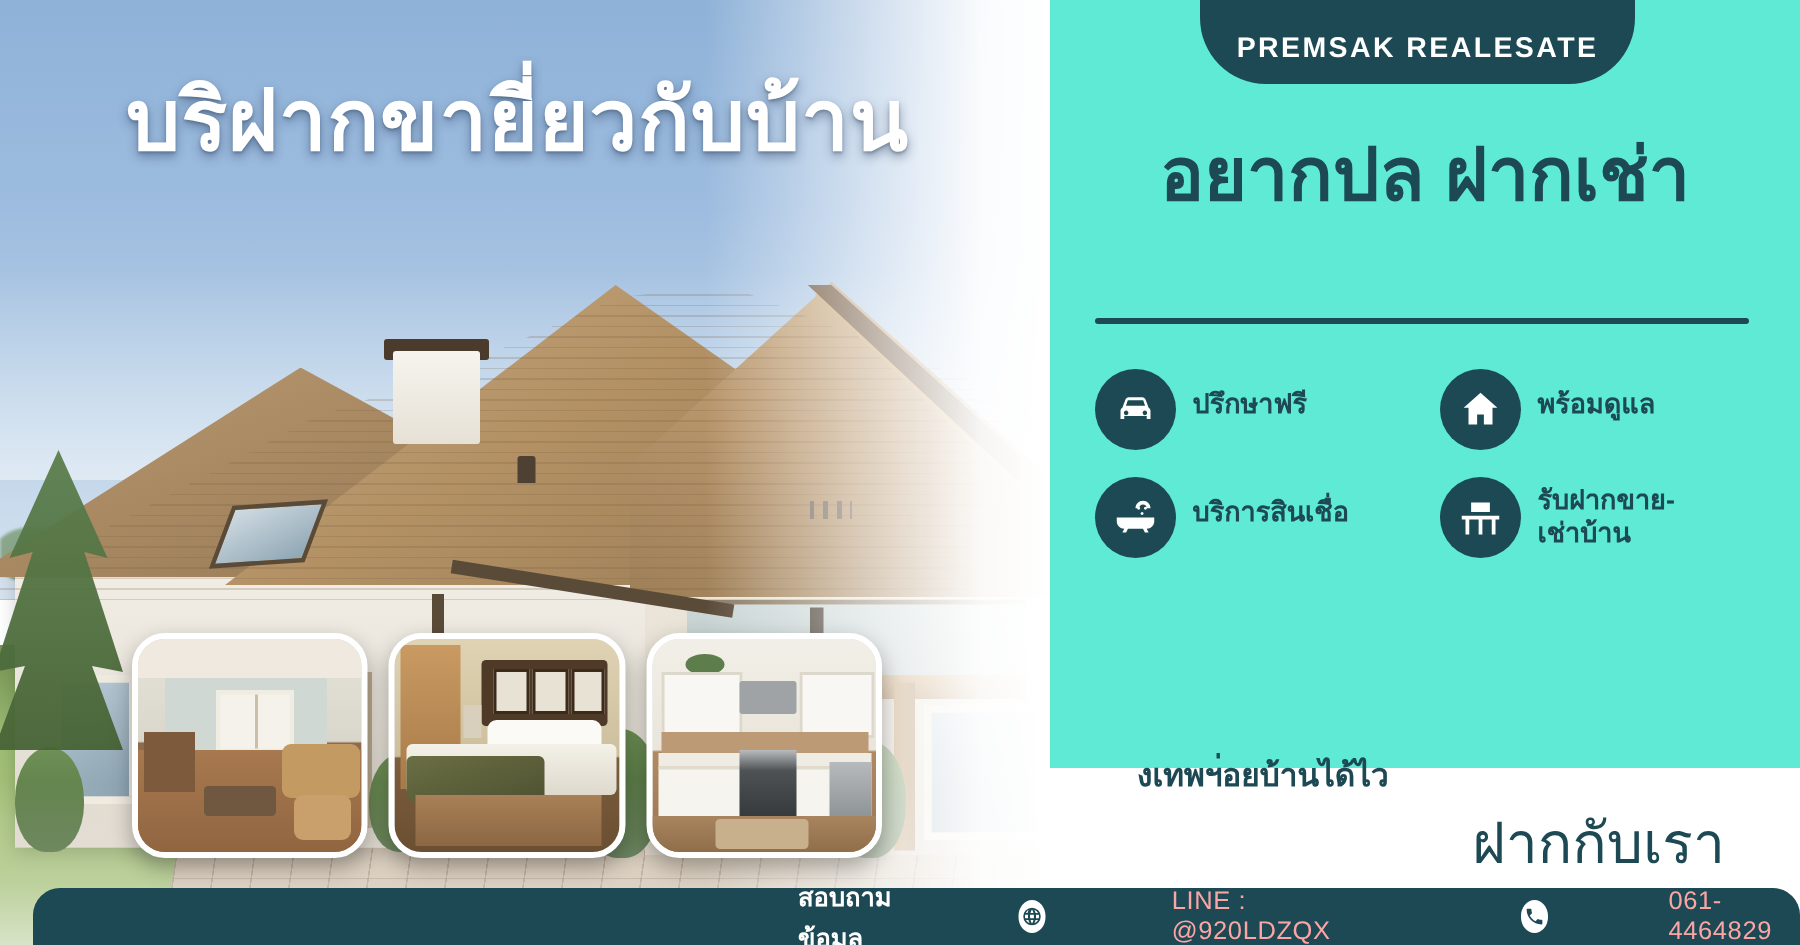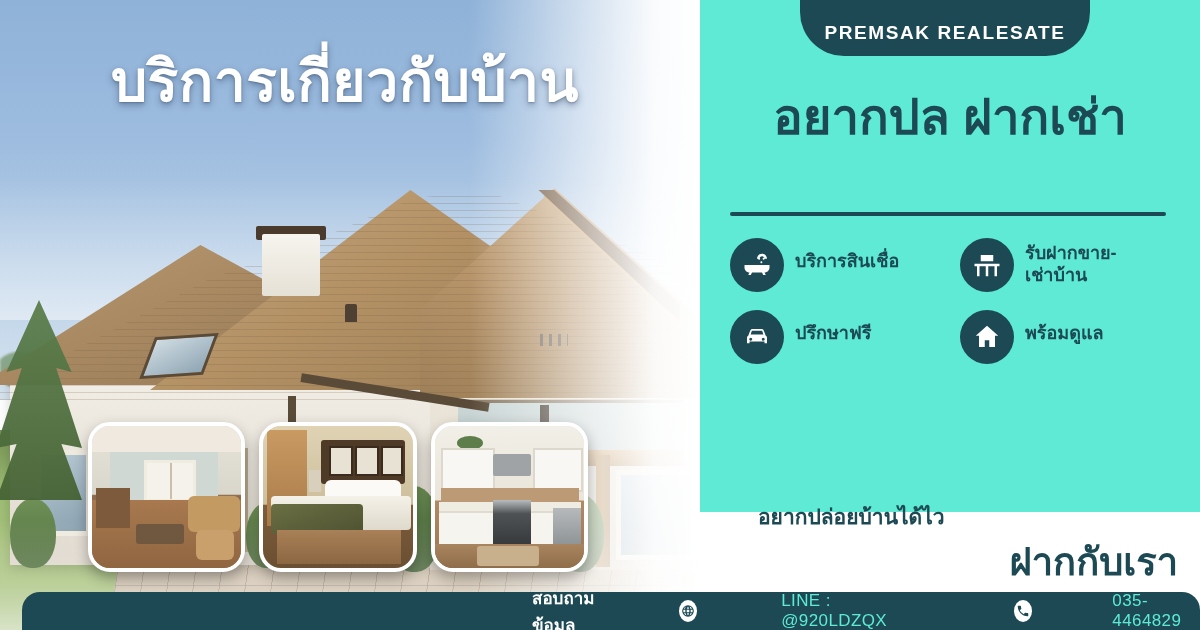--- a/index.html
+++ b/index.html
@@ -260,32 +260,32 @@
   }
   .svc.two-line .label{padding-top:5px;}
 
   
   .cta{position:absolute;left:30px;top:500px;width:460px;text-align:right;}
   .cta .small{
     font-size:21px;font-weight:bold;color:#1c4953;
     display:block;text-align:left;margin-left:28px;
   }
   .cta .big{
-    font-size:38px;font-weight:bold;color:#1c4953;
-    display:block;margin-top:-2px;margin-right:12px;
+    font-size:38px;font-weight:normal;color:#1c4953;
+    display:block;margin-top:-2px;margin-right:40px;
   }
 
   
   .footer{
     position:absolute;left:22px;top:592px;width:1178px;height:38px;
     background:#1c4953;border-radius:18px 18px 0 0;z-index:9;
     display:flex;align-items:center;gap:36px;
   }
   .footer .f-text{color:#ffffff;font-size:17px;font-weight:bold;}
-  .footer .f-mono{color:#5eead4;font-size:17px;letter-spacing:.4px;}
+  .footer .f-mono{color:#fca5a5;font-size:17px;letter-spacing:.4px;}
   .f-ico{
     width:22px;height:22px;border-radius:50%;background:#ffffff;
     display:flex;align-items:center;justify-content:center;
   }
   .f-ico svg{width:14px;height:14px;fill:#1c4953;}
   .f-ask{margin-left:510px;}
   .f-globe{margin-left:22px;}
   .f-line{margin-left:48px;}
   .f-phone{margin-left:62px;}
   .f-num{margin-left:44px;}
@@ -340,21 +340,21 @@
       <div class="shrub s4"></div>
       <div class="shrub s5"></div>
     </div>
     <div class="conifer"></div>
 
     <div class="photo-fade"></div>
     <div class="photo-fade-btm"></div>
   </div>
 
   <div class="headline-wrap">
-    <div class="headline">บริการเกี่ยวกับบ้าน</div>
+    <div class="headline">บริฝากขายี่ยวกับบ้าน</div>
   </div>
 
   <div class="thumbs">
     <div class="thumb">
       <div class="lv-wall"></div>
         <div class="lv-ceil"></div>
         <div class="lv-back"></div>
       <div class="lv-win">
           <i class="mull"></i>
         </div>
@@ -398,76 +398,76 @@
     <div class="brand-badge">
       <span class="txt">PREMSAK REALESATE</span>
     </div>
 
     <div class="panel-title">อยากปล ฝากเช่า</div>
     <div class="divider"></div>
 
     <div class="services">
 
 
+      <div class="svc-row" style="margin-top:8px;">
+        <div class="svc">
+          <span class="circle">
+            <svg viewBox="0 0 24 24">
+                <path d="M5 11l1.6-4.2C6.9 6 7.6 5.5 8.4 5.5h7.2c.8 0 1.5.5 1.8 1.3L19 11c.6.3 1 .9 1 1.7V17h-2v-1.5H6V17H4v-4.3c0-.8.4-1.4 1-1.7zm2.9-4l-1 3h10.2l-1-3H7.9zM7 12.5c-.7 0-1.2.6-1.2 1.2S6.3 15 7 15s1.2-.6 1.2-1.2S7.7 12.5 7 12.5zm10 0c-.7 0-1.2.6-1.2 1.2S16.3 15 17 15s1.2-.6 1.2-1.2-.5-1.3-1.2-1.3z"></path>
+              </svg>
+          </span>
+          <span class="label">ปรึกษาฟรี</span>
+        </div>
+        <div class="svc">
+          <span class="circle">
+            <svg viewBox="0 0 24 24">
+                <path d="M12 3l9 8h-2.6v9h-4.6v-5.4h-3.6V20H5.6v-9H3l9-8z"></path>
+              </svg>
+          </span>
+          <span class="label">พร้อมดูแล</span>
+        </div>
+      </div>
+
       <div class="svc-row">
         <div class="svc">
           <span class="circle">
             <svg viewBox="0 0 24 24">
                 <path d="M2 12h20v2c0 2.2-1.8 4-4 4l1 2h-2l-1-2H8l-1 2H5l1-2c-2.2 0-4-1.8-4-4v-2zm14-9c2.2 0 4 1.8 4 4h-2c0-1.1-.9-2-2-2s-2 .9-2 2h-2c0-2.2 1.8-4 4-4zm-2.3 3.2c.4 0 .8.4.8.8s-.4.8-.8.8-.8-.4-.8-.8.4-.8.8-.8zm3.6 0c.4 0 .8.4.8.8s-.4.8-.8.8-.8-.4-.8-.8.4-.8.8-.8zM15.5 9c.4 0 .8.4.8.8s-.4.8-.8.8-.8-.4-.8-.8.4-.8.8-.8z"></path>
               </svg>
           </span>
           <span class="label">บริการสินเชื่อ</span>
         </div>
         <div class="svc two-line">
           <span class="circle">
             <svg viewBox="0 0 24 24">
                 <path d="M7 4h10v5H7V4zm-5 7h20v2h-9v8h-2v-8H2v-2zM4 13h2v8H4v-8zm14 0h2v8h-2v-8z"></path>
               </svg>
           </span>
           <span class="label" style="white-space:pre-line">รับฝากขาย-
 เช่าบ้าน</span>
         </div>
       </div>
 
-      <div class="svc-row" style="margin-top:8px;">
-        <div class="svc">
-          <span class="circle">
-            <svg viewBox="0 0 24 24">
-                <path d="M5 11l1.6-4.2C6.9 6 7.6 5.5 8.4 5.5h7.2c.8 0 1.5.5 1.8 1.3L19 11c.6.3 1 .9 1 1.7V17h-2v-1.5H6V17H4v-4.3c0-.8.4-1.4 1-1.7zm2.9-4l-1 3h10.2l-1-3H7.9zM7 12.5c-.7 0-1.2.6-1.2 1.2S6.3 15 7 15s1.2-.6 1.2-1.2S7.7 12.5 7 12.5zm10 0c-.7 0-1.2.6-1.2 1.2S16.3 15 17 15s1.2-.6 1.2-1.2-.5-1.3-1.2-1.3z"></path>
-              </svg>
-          </span>
-          <span class="label">ปรึกษาฟรี</span>
-        </div>
-        <div class="svc">
-          <span class="circle">
-            <svg viewBox="0 0 24 24">
-                <path d="M12 3l9 8h-2.6v9h-4.6v-5.4h-3.6V20H5.6v-9H3l9-8z"></path>
-              </svg>
-          </span>
-          <span class="label">พร้อมดูแล</span>
-        </div>
-      </div>
-
     </div>
 
     <div class="cta">
-      <span class="small">อยากปล่อยบ้านได้ไว</span>
+      <span class="small">งเทพฯ่อยบ้านได้ไว</span>
       <span class="big">ฝากกับเรา</span>
     </div>
   </div>
 
   <div class="footer">
     <span class="f-text f-ask">สอบถามข้อมูล</span>
     <span class="f-ico f-globe">
       <svg viewBox="0 0 24 24">
           <path d="M12 2a10 10 0 100 20 10 10 0 000-20zm6.9 6h-2.8a15.6 15.6 0 00-1.4-3.6A8 8 0 0118.9 8zM12 4.1c.7 1 1.3 2.3 1.7 3.9h-3.4C10.7 6.4 11.3 5.1 12 4.1zM4.3 14A8 8 0 014 12c0-.7.1-1.4.3-2h3.2a17 17 0 000 4H4.3zm.8 2h2.8c.3 1.3.8 2.5 1.4 3.6A8 8 0 015.1 16zm2.8-8H5.1a8 8 0 013.2-3.6A15.6 15.6 0 006.9 8H7.9zM12 19.9c-.7-1-1.3-2.3-1.7-3.9h3.4c-.4 1.6-1 2.9-1.7 3.9zm2.1-5.9H9.9a15 15 0 010-4h4.2a15 15 0 010 4zm.6 5.6c.6-1.1 1.1-2.3 1.4-3.6h2.8a8 8 0 01-4.2 3.6zM16.5 14a17 17 0 000-4h3.2c.2.6.3 1.3.3 2s-.1 1.4-.3 2h-3.2z"></path>
         </svg>
     </span>
     <span class="f-mono f-line">LINE : @920LDZQX</span>
     <span class="f-ico f-phone">
       <svg viewBox="0 0 24 24">
           <path d="M6.6 10.8c1.4 2.8 3.8 5.1 6.6 6.6l2.2-2.2c.3-.3.7-.4 1-.2 1.2.4 2.4.6 3.6.6.6 0 1 .4 1 1V20c0 .6-.4 1-1 1C10.6 21 3 13.4 3 4c0-.6.4-1 1-1h3.5c.6 0 1 .4 1 1 0 1.3.2 2.5.6 3.6.1.4 0 .8-.2 1l-2.3 2.2z"></path>
         </svg>
     </span>
-    <span class="f-mono f-num">035-4464829</span>
+    <span class="f-mono f-num">061-4464829</span>
   </div>
 
 </div>
 
 </body></html>

